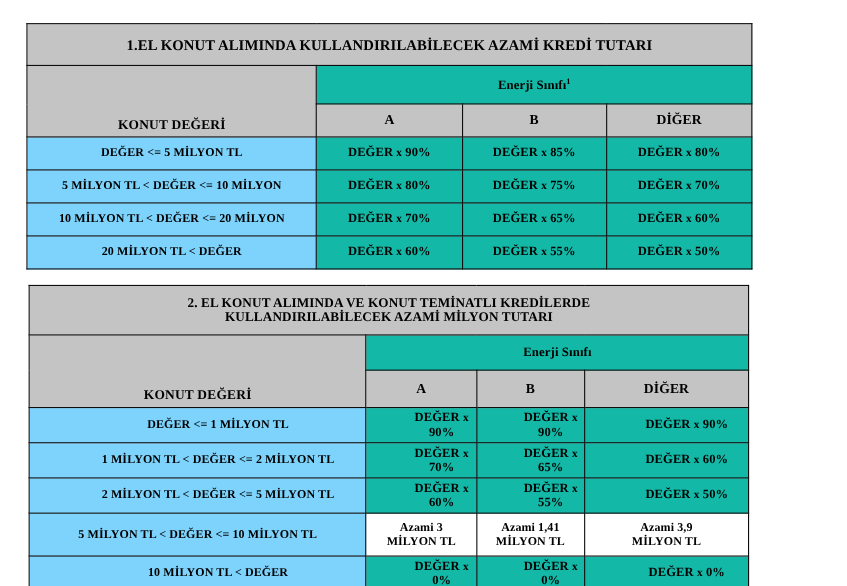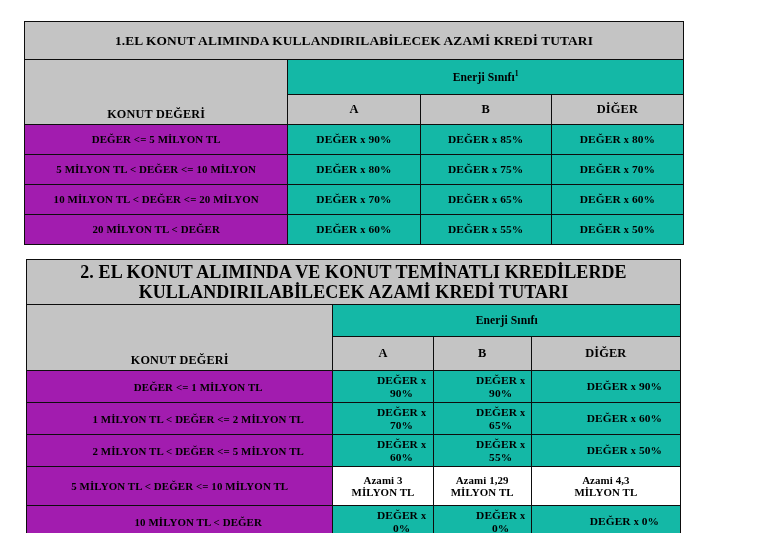--- a/index.html
+++ b/index.html
@@ -40,42 +40,42 @@
   }
 
   
   .t-title {
     background: #c4c4c4;
     font-size: 13.4px;
     letter-spacing: 0.15px;
   }
   .t-title-2 {
     background: #c4c4c4;
-    font-size: 18px;
+    font-size: 12px;
     line-height: 1.28;
     letter-spacing: 0.1px;
   }
   .hdr {
     background: #14b8a6;
     font-size: 11.6px;
   }
   .hdr-blank {
     background: #c4c4c4;
   }
   .hdr-konut {
     background: #c4c4c4;
     font-size: 12.2px;
     letter-spacing: 0.2px;
   }
   .hdr-letter {
     background: #c4c4c4;
     font-size: 12.4px;
   }
   .rowlabel {
-    background: #a21caf;
+    background: #7dd3fc;
     font-size: 10.9px;
     letter-spacing: 0.1px;
   }
   .val {
     background: #14b8a6;
     font-size: 11.4px;
     letter-spacing: 0.1px;
   }
   .val .mul {
     font-size: 10.2px;
@@ -182,21 +182,21 @@
     <colgroup>
       <col class="c-label">
         <col class="c-a">
         <col class="c-b">
         <col class="c-d">
     </colgroup>
     <tbody>
       <tr class="r-title">
         <td class="t-title-2" colspan="4">
           <div>2. EL KONUT ALIMINDA VE KONUT TEMİNATLI KREDİLERDE</div>
-          <div>KULLANDIRILABİLECEK AZAMİ KREDİ TUTARI</div>
+          <div>KULLANDIRILABİLECEK AZAMİ MİLYON TUTARI</div>
         </td>
       </tr>
       <tr class="r-energy">
         <td class="hdr-blank" rowspan="2" style="vertical-align:bottom;">
           <span class="hdr-konut">KONUT DEĞERİ</span>
         </td>
         <td class="hdr" colspan="3">Enerji Sınıfı</td>
       </tr>
       <tr class="r-sub">
         <td class="hdr-letter">A</td>
@@ -222,25 +222,25 @@
         <td class="val">DEĞER <span class="mul">x</span> 55%</td>
         <td class="val">DEĞER <span class="mul">x</span> 50%</td>
       </tr>
       <tr class="r-data-tall">
         <td class="rowlabel">5 MİLYON TL &lt; DEĞER &lt;= 10 MİLYON TL</td>
         <td class="val-2line">
           <div>Azami 3</div>
           <div>MİLYON TL</div>
         </td>
         <td class="val-2line">
-          <div>Azami 1,29</div>
+          <div>Azami 1,41</div>
           <div>MİLYON TL</div>
         </td>
         <td class="val-2line">
-          <div>Azami 4,3</div>
+          <div>Azami 3,9</div>
           <div>MİLYON TL</div>
         </td>
       </tr>
       <tr class="r-data">
         <td class="rowlabel">10 MİLYON TL &lt; DEĞER</td>
         <td class="val">DEĞER <span class="mul">x</span> 0%</td>
         <td class="val">DEĞER <span class="mul">x</span> 0%</td>
         <td class="val">DEĞER <span class="mul">x</span> 0%</td>
       </tr>
     </tbody>

